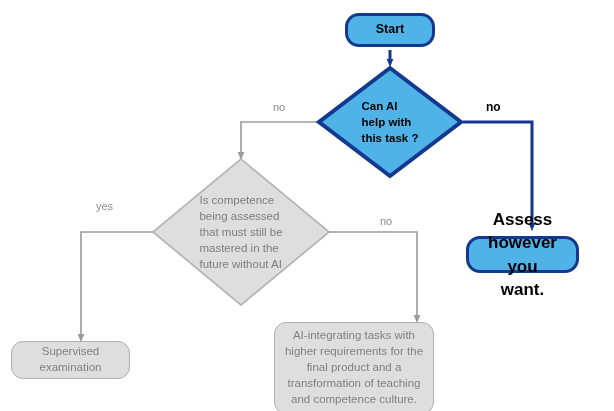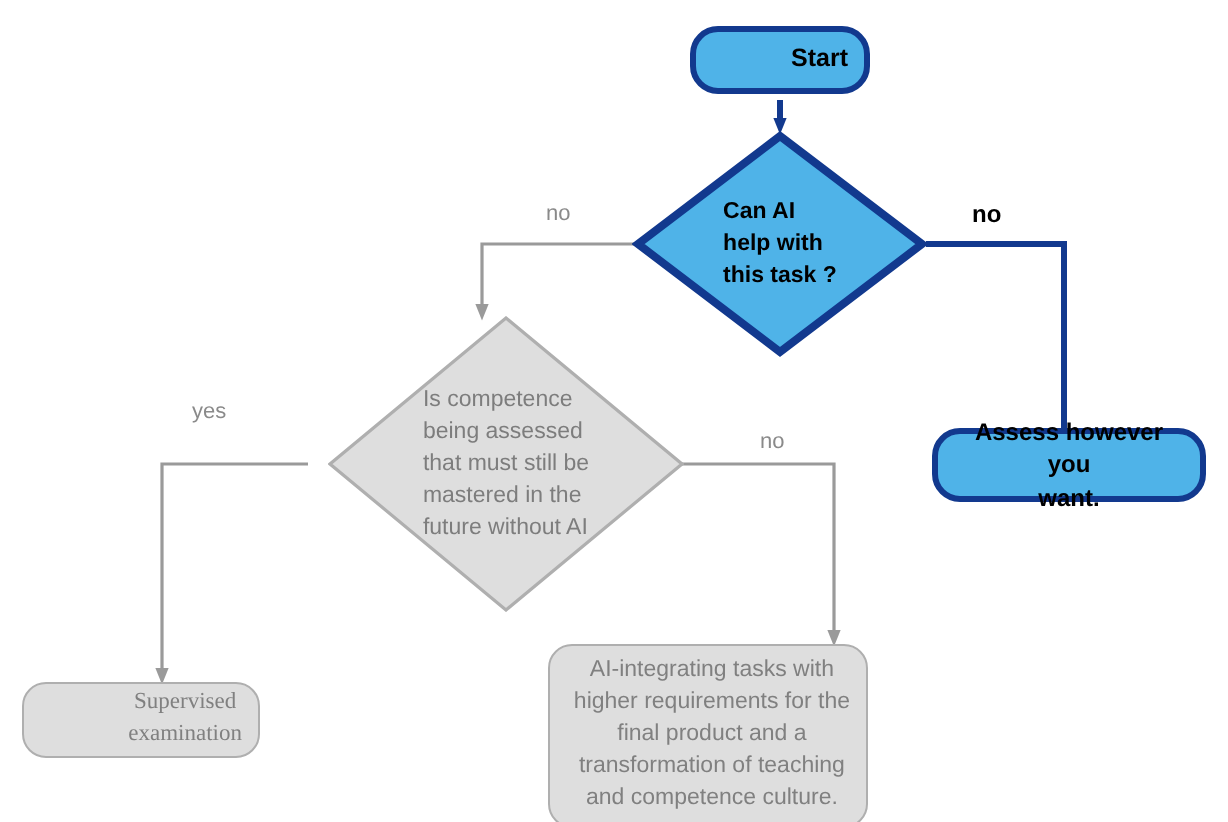--- a/index.html
+++ b/index.html
@@ -18,21 +18,21 @@
     position: absolute;
     left: 0;
     top: 0;
     width: 614px;
     height: 411px;
   }
   .node {
     position: absolute;
     display: flex;
     align-items: center;
-    justify-content: flex-end;
+    justify-content: center;
     text-align: center;
     box-sizing: border-box;
   }
   
   .term-blue {
     background: #4FB3E8;
     border: 3px solid #12398E;
     border-radius: 14px;
     color: #000000;
     font-weight: bold;
@@ -132,37 +132,37 @@
 
   <div class="diamond-wrap" style="left:316px; top:65px; width:148px; height:114px;">
     <svg width="148" height="114" viewBox="0 0 148 114">
       <polygon points="74,3 145,57 74,111 3,57" fill="#4FB3E8" stroke="#12398E" stroke-width="4" stroke-linejoin="miter"></polygon>
     </svg>
     <div class="diamond-text blue">Can AI
 help with
 this task ?</div>
   </div>
 
-  <div class="diamond-wrap" style="left:164px; top:158px; width:178px; height:148px;text-decoration:underline;">
+  <div class="diamond-wrap" style="left:152px; top:158px; width:178px; height:148px;text-decoration:underline;">
     <svg width="178" height="148" viewBox="0 0 178 148">
       <polygon points="89,1 177,74 89,147 1,74" fill="#DEDEDE" stroke="#AFAFAF" stroke-width="1.6" stroke-linejoin="miter"></polygon>
     </svg>
     <div class="diamond-text gray">Is competence
 being assessed
 that must still be
 mastered in the
 future without AI</div>
   </div>
 
-  <div class="node term-blue" style="left:466px; top:214px; width:137px; height:37px; font-size:12px;">
+  <div class="node term-blue" style="left:466px; top:236px; width:113px; height:37px; font-size:17px;">
     <span class="node-text">Assess however you
 want.</span>
   </div>
 
-  <div class="node term-gray" style="left:11px; top:341px; width:119px; height:38px; font-size:11.5px;font-family:Liberation Serif, serif;">
+  <div class="node term-gray" style="left:11px; top:341px; width:119px; height:38px; font-size:11.5px;">
     <span class="node-text">Supervised
 examination</span>
   </div>
 
   <div class="node term-gray" style="left:274px; top:322px; width:160px; height:92px; font-size:11.5px;">
     <span class="node-text">AI-integrating tasks with
 higher requirements for the
 final product and a
 transformation of teaching
 and competence culture.</span>

